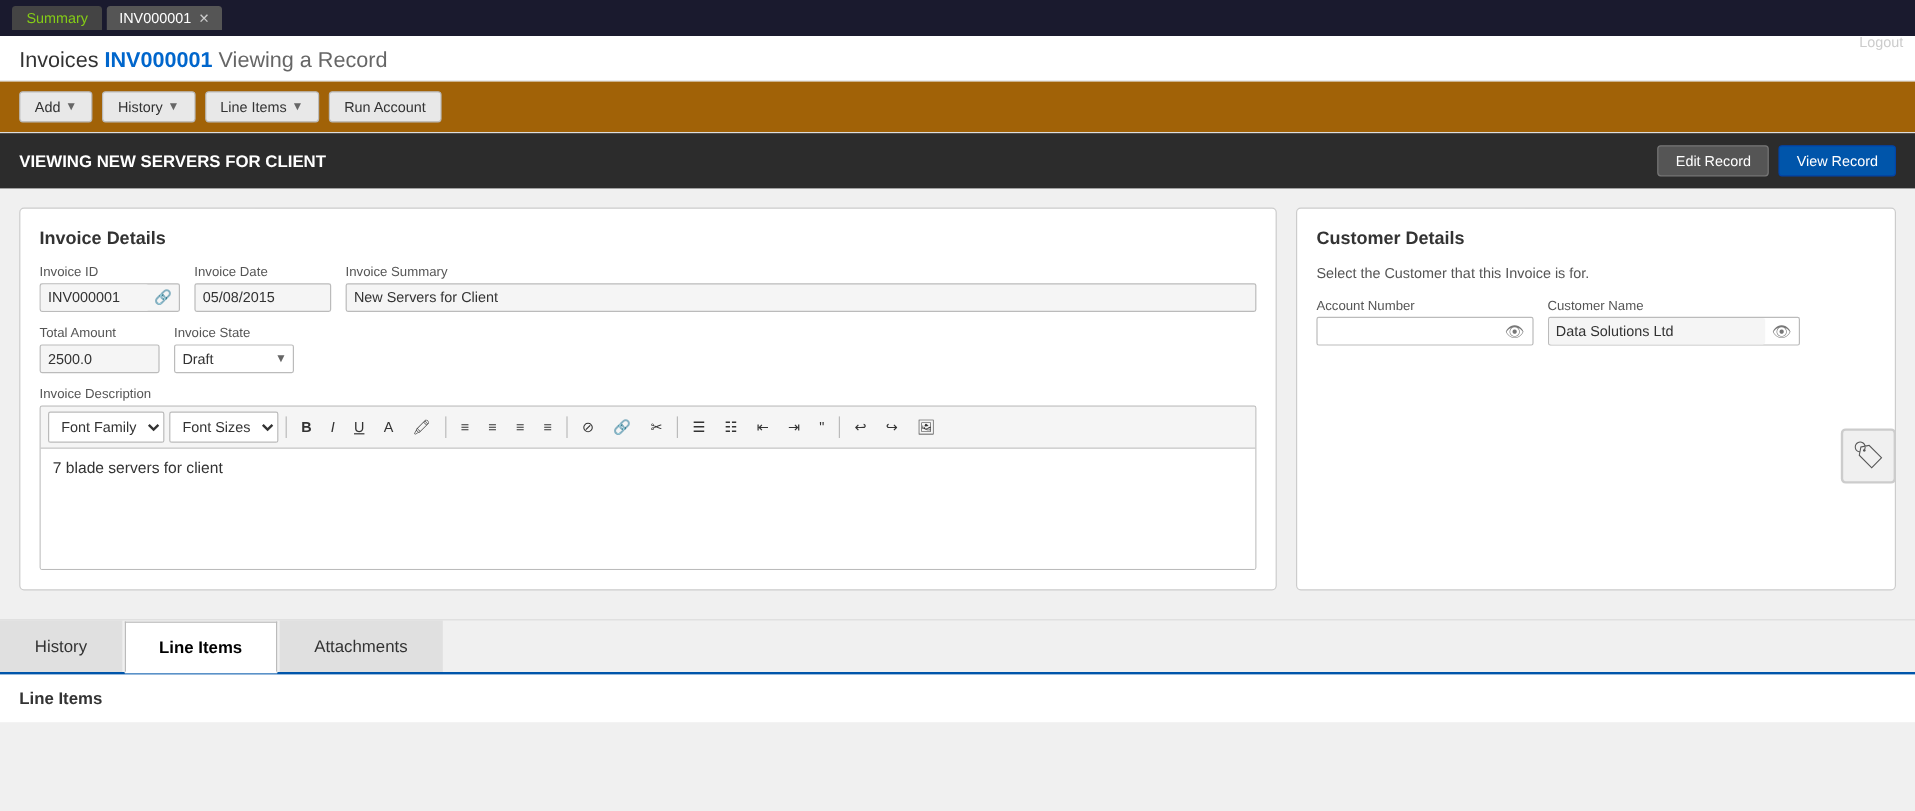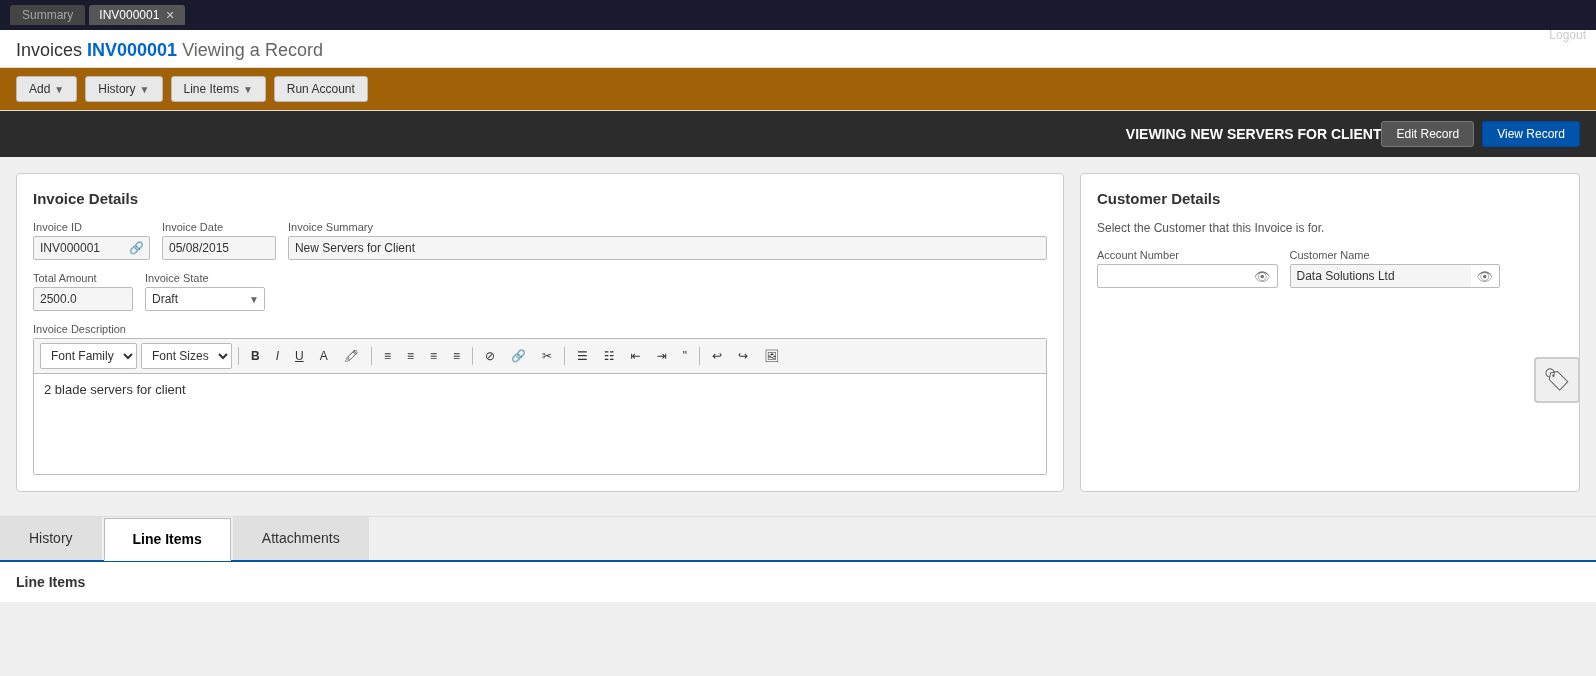--- a/index.html
+++ b/index.html
@@ -10,21 +10,21 @@
       background: #1a1a2e;
       display: flex;
       align-items: center;
       justify-content: space-between;
       padding: 4px 10px;
       height: 30px;
     }
     .top-nav-left { display: flex; gap: 4px; align-items: center; }
     .summary-tab {
       background: #444;
-      color: #a3a3a3;
+      color: #84cc16;
       padding: 3px 12px;
       font-size: 12px;
       border-radius: 3px 3px 0 0;
       cursor: pointer;
     }
     .inv-tab {
       background: #555;
       color: #fff;
       padding: 3px 10px;
       font-size: 12px;
@@ -83,21 +83,21 @@
 
     
     .section-banner {
       background: #2c2c2c;
       color: #fff;
       padding: 10px 16px;
       font-size: 14px;
       font-weight: bold;
       display: flex;
       align-items: center;
-      justify-content: flex-end;
+      justify-content: space-between;
     }
     .section-banner-actions { display: flex; gap: 8px; }
     .banner-btn {
       background: #555;
       border: 1px solid #777;
       color: #fff;
       padding: 5px 14px;
       border-radius: 3px;
       font-size: 12px;
       cursor: pointer;
@@ -167,21 +167,21 @@
       font-size: 12px;
       cursor: pointer;
     }
 
     .state-select-wrap {
       display: flex;
       align-items: center;
       position: relative;
     }
     .state-select-wrap select {
-      width: 120px;
+      width: 100px;
       appearance: none;
       padding-right: 20px;
     }
     .state-select-wrap .sel-arrow {
       position: absolute;
       right: 6px;
       font-size: 10px;
       color: #666;
       pointer-events: none;
     }
@@ -435,21 +435,21 @@
           <button class="rte-btn">☰</button>
           <button class="rte-btn">☷</button>
           <button class="rte-btn">⇤</button>
           <button class="rte-btn">⇥</button>
           <button class="rte-btn">"</button>
           <div class="rte-divider"></div>
           <button class="rte-btn">↩</button>
           <button class="rte-btn">↪</button>
           <button class="rte-btn">🖼</button>
         </div>
-        <div class="rte-body" contenteditable="true" style="">2 blade servers for client</div>
+        <div class="rte-body" contenteditable="true" style="">7 blade servers for client</div>
       </div>
     </div>
   </div>
 
   <div class="card card-right">
     <div class="card-title">Customer Details</div>
     <div class="customer-desc">Select the Customer that this Invoice is for.</div>
 
     <div class="account-row">
       <div class="form-group">

